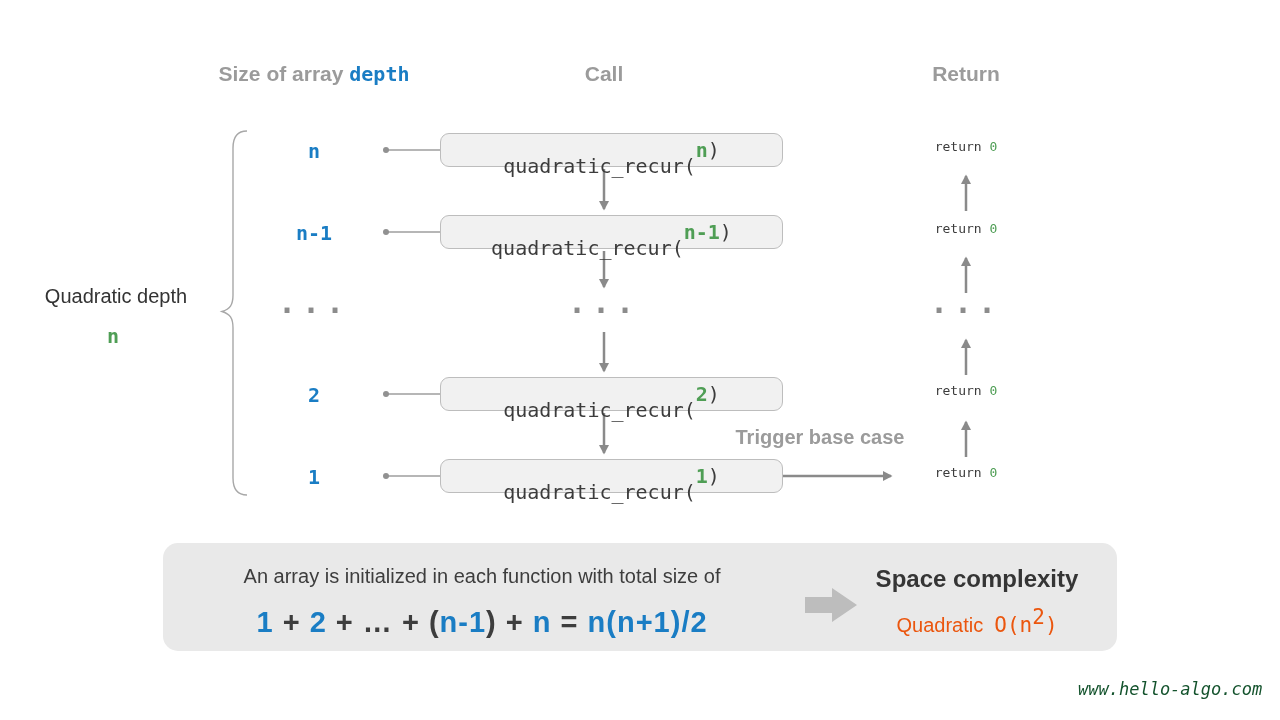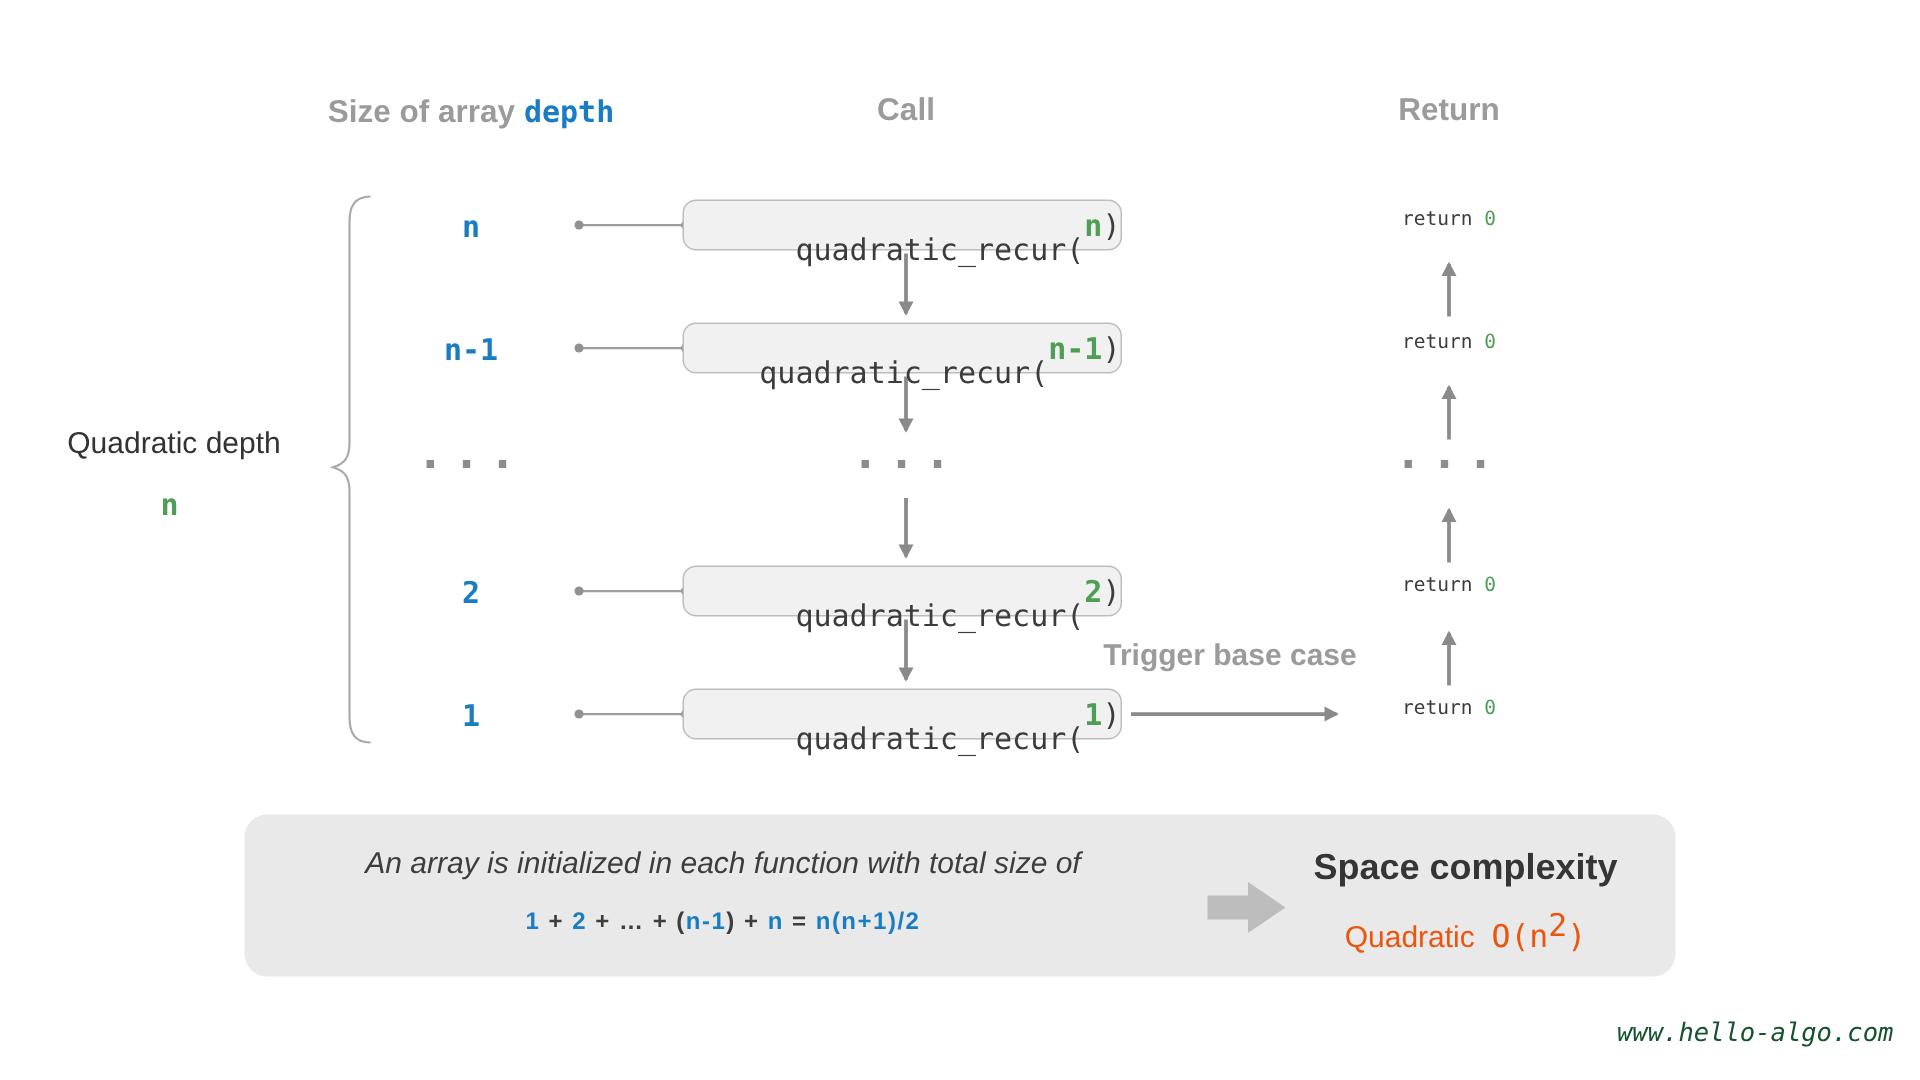--- a/index.html
+++ b/index.html
@@ -12,38 +12,38 @@
 
   
   .blue{color:#1a7dc4;}
   .dark{color:#3d3d3d;}
 
   .col-header{font-size:21px;font-weight:bold;color:#9b9b9b;}
   .col-header .mono{font-size:20px;font-weight:bold;}
 
   .size-label{font-size:20px;font-weight:bold;color:#1a7dc4;}
 
-  .call-box{left:455px;width:293px;height:34px;background:#f1f1f1;border:1px solid #bdbdbd;
-            border-radius:9px;display:flex;align-items:center;justify-content:flex-end;
+  .call-box{left:440px;width:343px;height:34px;background:#f1f1f1;border:1px solid #bdbdbd;
+            border-radius:9px;display:flex;align-items:center;justify-content:center;
             font-size:20px;color:#3c3c3c;box-sizing:border-box;}
   .call-box .arg{color:#4f9e55;font-weight:bold;}
 
   .return-line{font-size:13px;color:#3c3c3c;}
   .return-line .val{color:#4f9e55;}
 
   .ellipsis{font-size:30px;font-weight:bold;color:#8c8c8c;letter-spacing:6px;line-height:1;}
 
   .depth-label{font-size:20px;color:#333333;}
   .depth-n{font-size:20px;font-weight:bold;color:#4f9e55;}
 
   .trigger{font-size:20px;font-weight:bold;color:#9b9b9b;}
 
   .panel{left:163px;top:543px;width:954px;height:108px;background:#e9e9e9;border-radius:15px;}
-  .panel-line1{font-size:20px;color:#3d3d3d;font-style:italic;}
-  .formula{font-size:16px;font-weight:bold;letter-spacing:1px;}
+  .panel-line1{font-size:20px;color:#3d3d3d;}
+  .formula{font-size:29px;font-weight:bold;letter-spacing:1px;}
   .space-label{font-size:24px;font-weight:bold;color:#353535;}
   .complexity{font-size:20px;font-weight:normal;color:#eb560e;}
   .complexity .mono{font-size:21px;}
   .complexity sup{font-size:13px;}
 
   .watermark{font-size:17px;color:#14532d;font-style:italic;}
 
   svg.overlay{position:absolute;left:0;top:0;pointer-events:none;}
 </style>
 </head>

